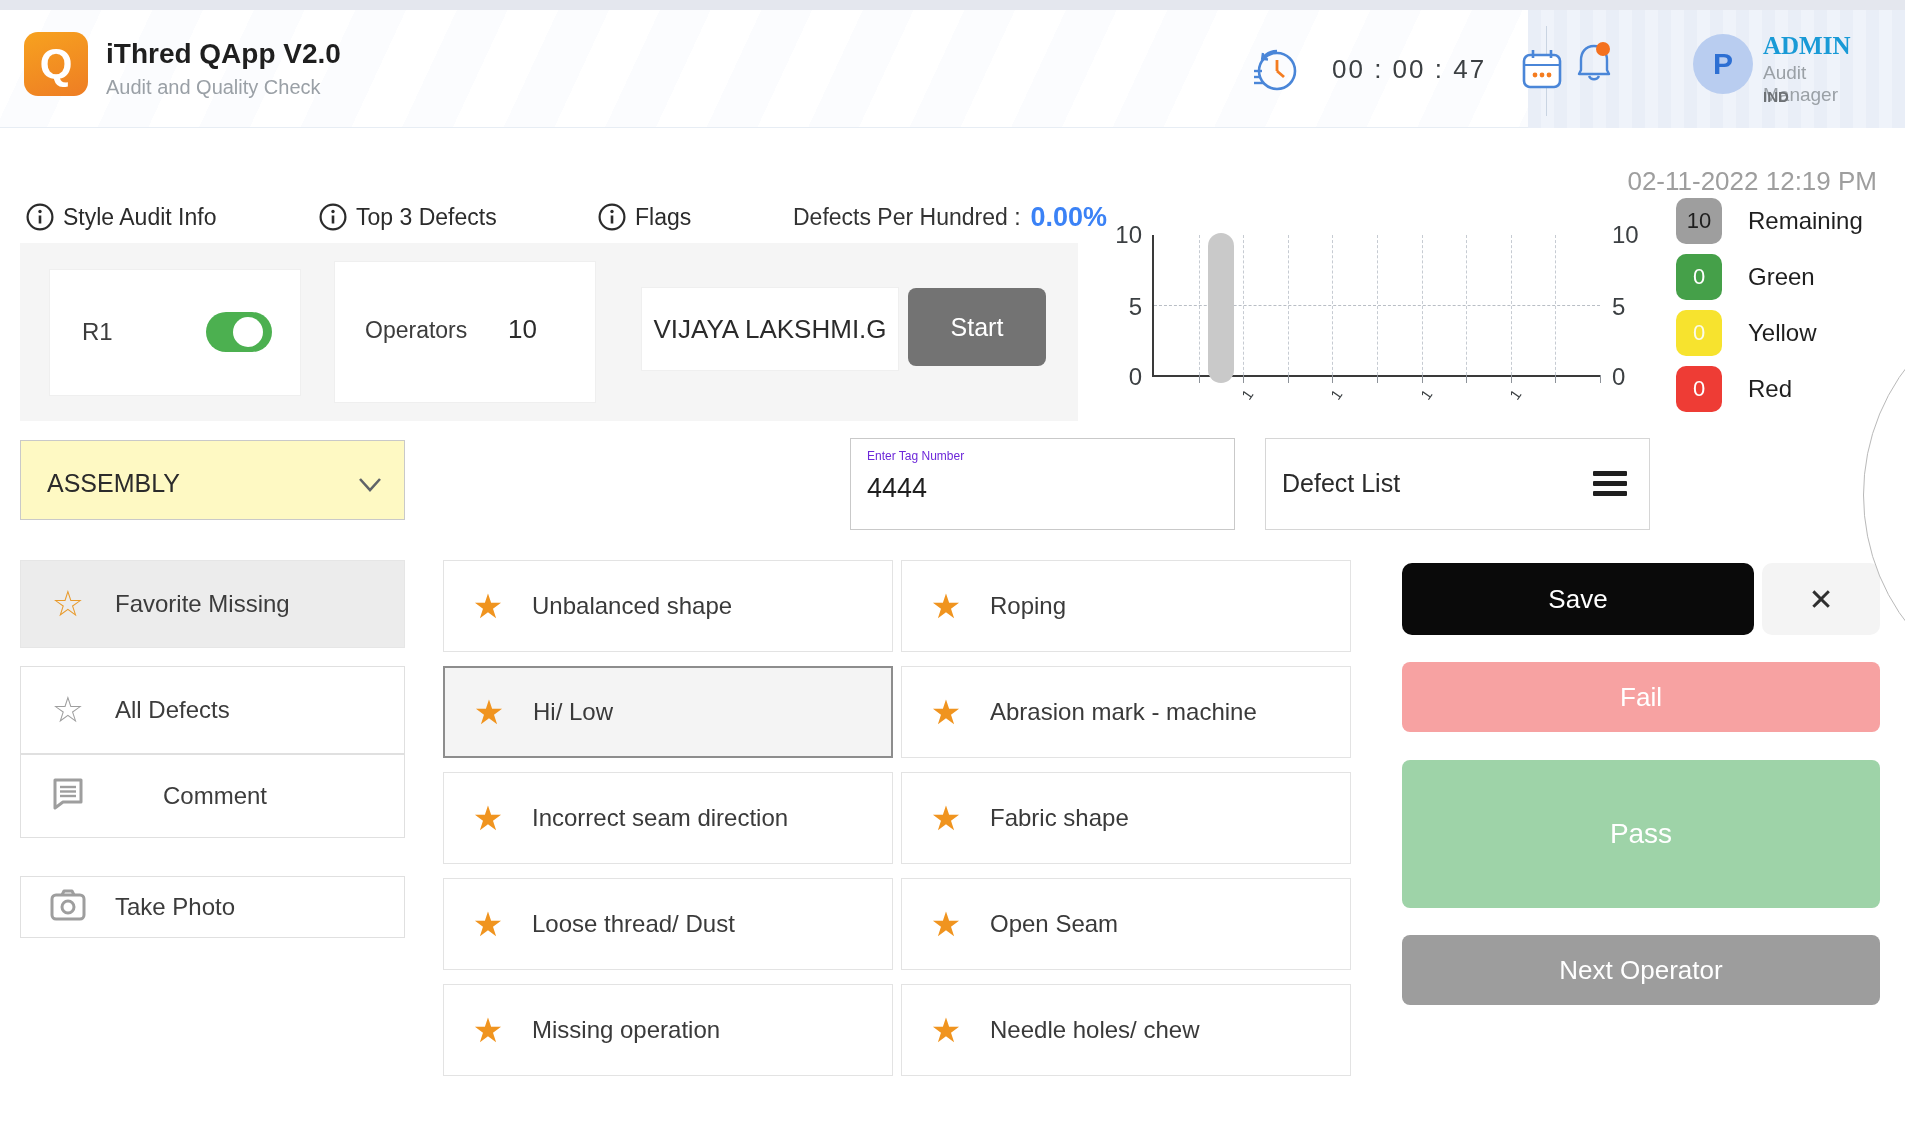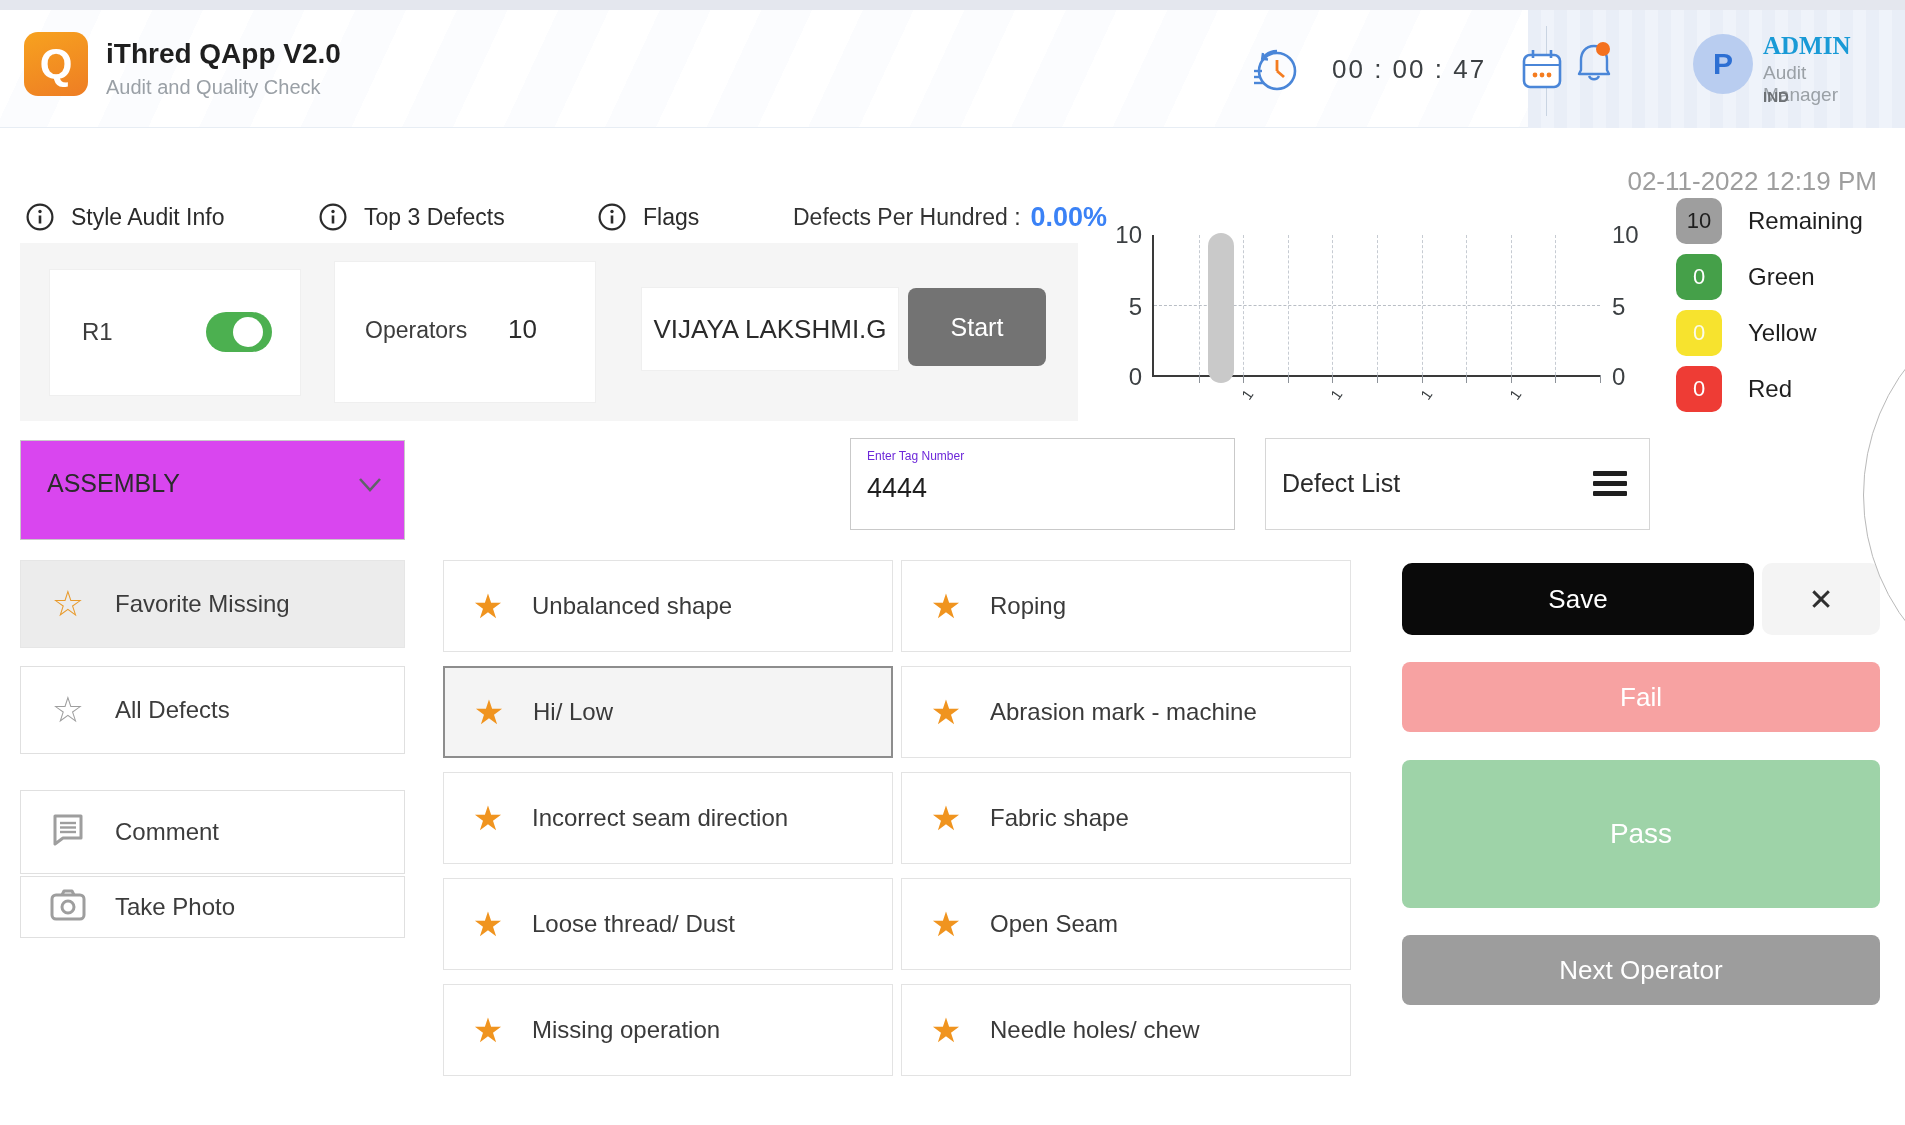--- a/index.html
+++ b/index.html
@@ -29,21 +29,21 @@
   #avatar { position:absolute; right:152px; top:24px; width:60px; height:60px; border-radius:50%;
             background:#b9cdf0; display:flex; align-items:center; justify-content:center; }
   #avatar span { color:#2d6fd3; font-size:30px; font-weight:700; }
   #user-name { position:absolute; right:20px; top:22px; width:122px; font-family:"Liberation Serif", serif;
                font-weight:700; font-size:25px; color:#199ad6; }
   #user-role { position:absolute; right:20px; top:52px; width:122px; font-size:19px; color:#9aa0a6; }
   #user-region { position:absolute; right:20px; top:78px; width:122px; font-size:15px; font-weight:700; color:#6d7175; }
 
   
   #datetime { position:absolute; right:28px; top:166px; font-size:26px; color:#9e9e9e; }
-  .info-tab { position:absolute; top:202px; display:flex; align-items:center; gap:16px; font-size:23px; color:#2b2b2b; }
+  .info-tab { position:absolute; top:202px; display:flex; align-items:center; gap:8px; font-size:23px; color:#2b2b2b; }
   #info-tab-0 { left:25px; } #info-tab-1 { left:318px; } #info-tab-2 { left:597px; }
   #dph { position:absolute; left:793px; top:202px; font-size:23px; color:#333; display:flex; align-items:center; gap:10px; }
   #dph b { font-size:27px; color:#3b82f6; }
 
   
   #audit-panel { position:absolute; left:20px; top:243px; width:1058px; height:178px; background:#f5f5f5; }
   .apcard { position:absolute; background:#fff; box-shadow:0 0 0 1px #efefef; }
   #card-r1 { left:30px; top:27px; width:250px; height:125px; }
   #card-r1 .lbl { position:absolute; left:32px; top:48px; font-size:24px; color:#3c3c3c; }
   #toggle { position:absolute; right:28px; top:42px; width:66px; height:40px; border-radius:20px; background:#4cb050; }
@@ -67,42 +67,42 @@
   .tick { position:absolute; top:100%; width:0; height:8px; border-left:1px solid #8d9299; }
   .xlab { position:absolute; top:108%; font-size:15px; color:#3c4043; transform:rotate(-55deg); }
   .bar { position:absolute; bottom:-8px; width:26px; border-radius:13px; }
 
   
   .legend-row { position:absolute; left:1676px; height:46px; display:flex; align-items:center; gap:26px; }
   .legend-badge { width:46px; height:46px; border-radius:10px; display:flex; align-items:center; justify-content:center; font-size:22px; }
   .legend-label { font-size:24px; color:#1f1f1f; }
 
   
-  .selbox { position:absolute; top:440px; height:100px; background:#d946ef; border:1px solid #c9c9c9; }
+  .selbox { position:absolute; top:440px; height:80px; background:#fef9c3; border:1px solid #c9c9c9; }
   #sel-section { left:20px; width:385px; }
   #sel-operation { left:437px; width:385px; }
   .selbox .txt { position:absolute; left:26px; top:28px; font-size:25px; color:#2b2b2b; }
   .selbox .chev { position:absolute; right:22px; top:36px; }
   #tagbox { position:absolute; left:850px; top:438px; width:385px; height:92px; background:#fff; border:1px solid #c9c9c9; }
   #tag-label { position:absolute; left:16px; top:10px; font-size:12px; color:#6d28d9; }
   #tag-value { position:absolute; left:16px; top:34px; width:350px; border:none; outline:none; font-size:27px; color:#1f1f1f; font-family:inherit; }
   #defect-list-box { position:absolute; left:1265px; top:438px; width:385px; height:92px; background:#fff; border:1px solid #d6d6d6; }
   #defect-list-box .txt { position:absolute; left:16px; top:30px; font-size:25px; color:#2b2b2b; }
   #hamburger { position:absolute; right:22px; top:32px; width:34px; }
   #hamburger i { display:block; height:5px; background:#1f1f1f; margin-bottom:5px; border-radius:1px; }
 
   
   .side-item { position:absolute; left:20px; width:385px; background:#fff; border:1px solid #e0e0e0;
                display:flex; align-items:center; }
   .side-item.selected { background:#ececec; border-color:#e6e6e6; }
   .side-item .ic { width:94px; text-align:center; flex:0 0 94px; }
   .side-item .star { font-family:"DejaVu Sans", sans-serif; font-size:36px; line-height:1; }
   .side-item .lbl { font-size:24px; color:#3c3c3c; }
   #side-0 { top:560px; height:88px; } #side-1 { top:666px; height:88px; }
-  #side-2 { top:790px; height:84px; } #side-3 { top:876px; height:62px; }
+  #side-2 { top:754px; height:84px;gap:48px; } #side-3 { top:876px; height:62px; }
 
   
   #defect-grid { position:absolute; left:443px; top:560px; width:908px;
                  display:grid; grid-template-columns:450px 450px; column-gap:8px; row-gap:14px; grid-auto-rows:92px; }
   .defect-card { background:#fff; border:1px solid #e3e3e3; display:flex; align-items:center; }
   .defect-card.selected { background:#f4f4f4; border:2px solid #8d8d8d; }
   .defect-card .star { font-family:"DejaVu Sans", sans-serif; font-size:34px; color:#f0941f; width:88px; flex:0 0 88px; text-align:center; line-height:1; }
   .defect-card .lbl { font-size:24px; color:#3a3a3a; }
 
   

